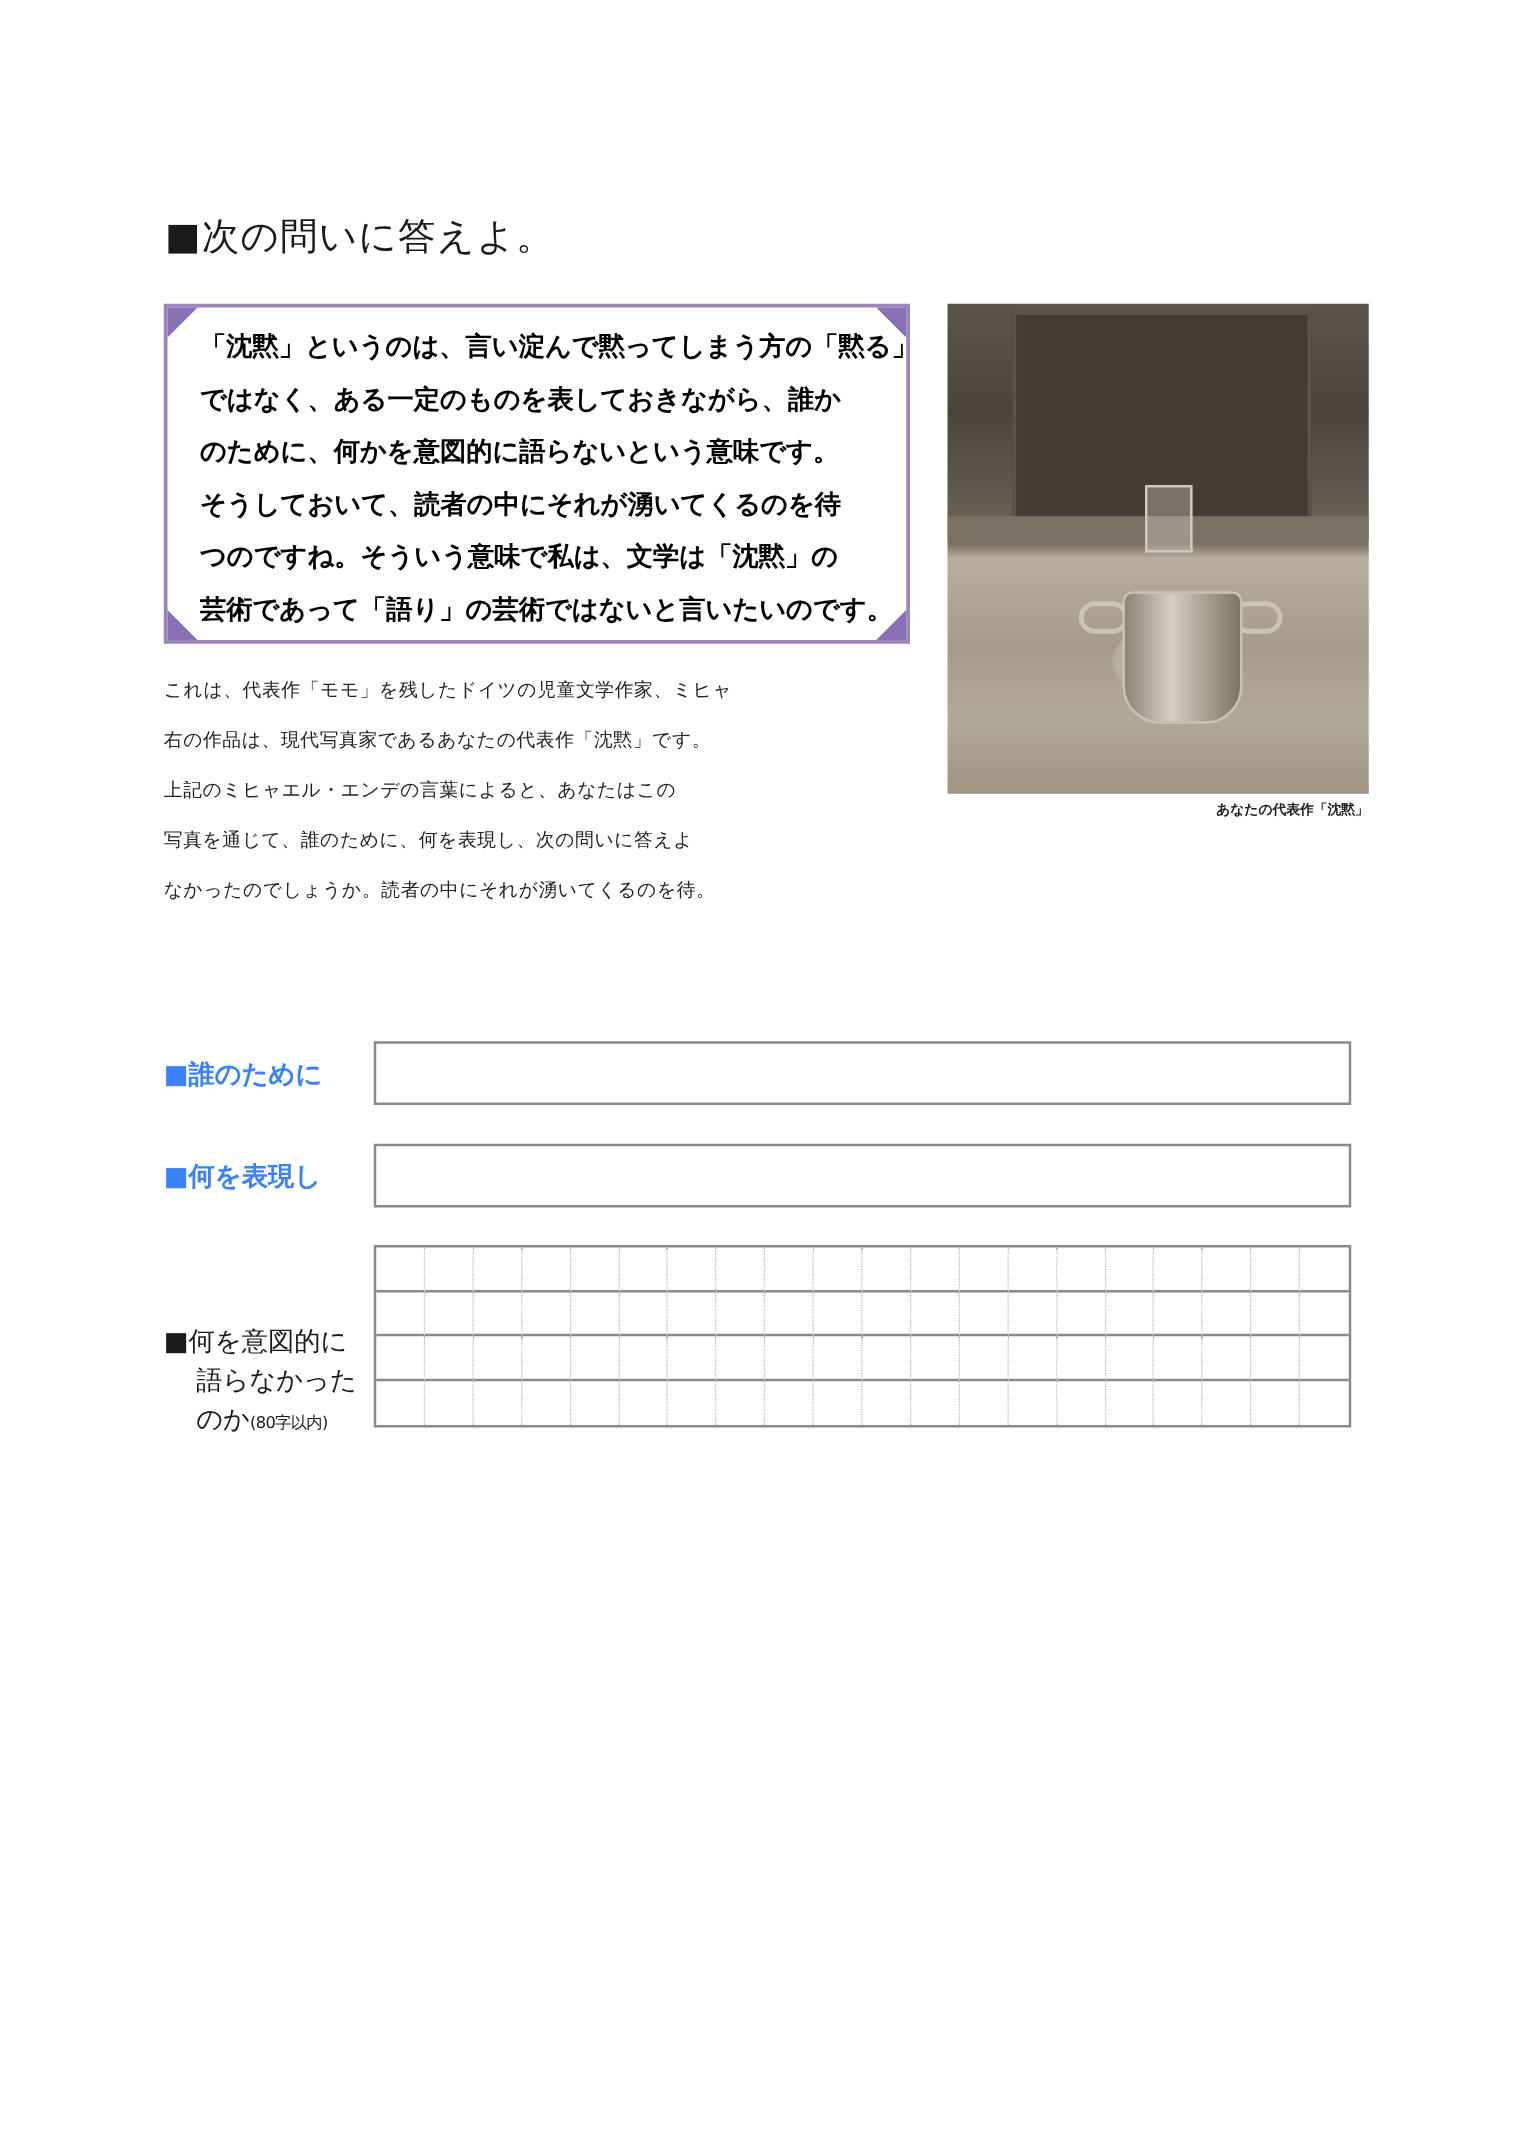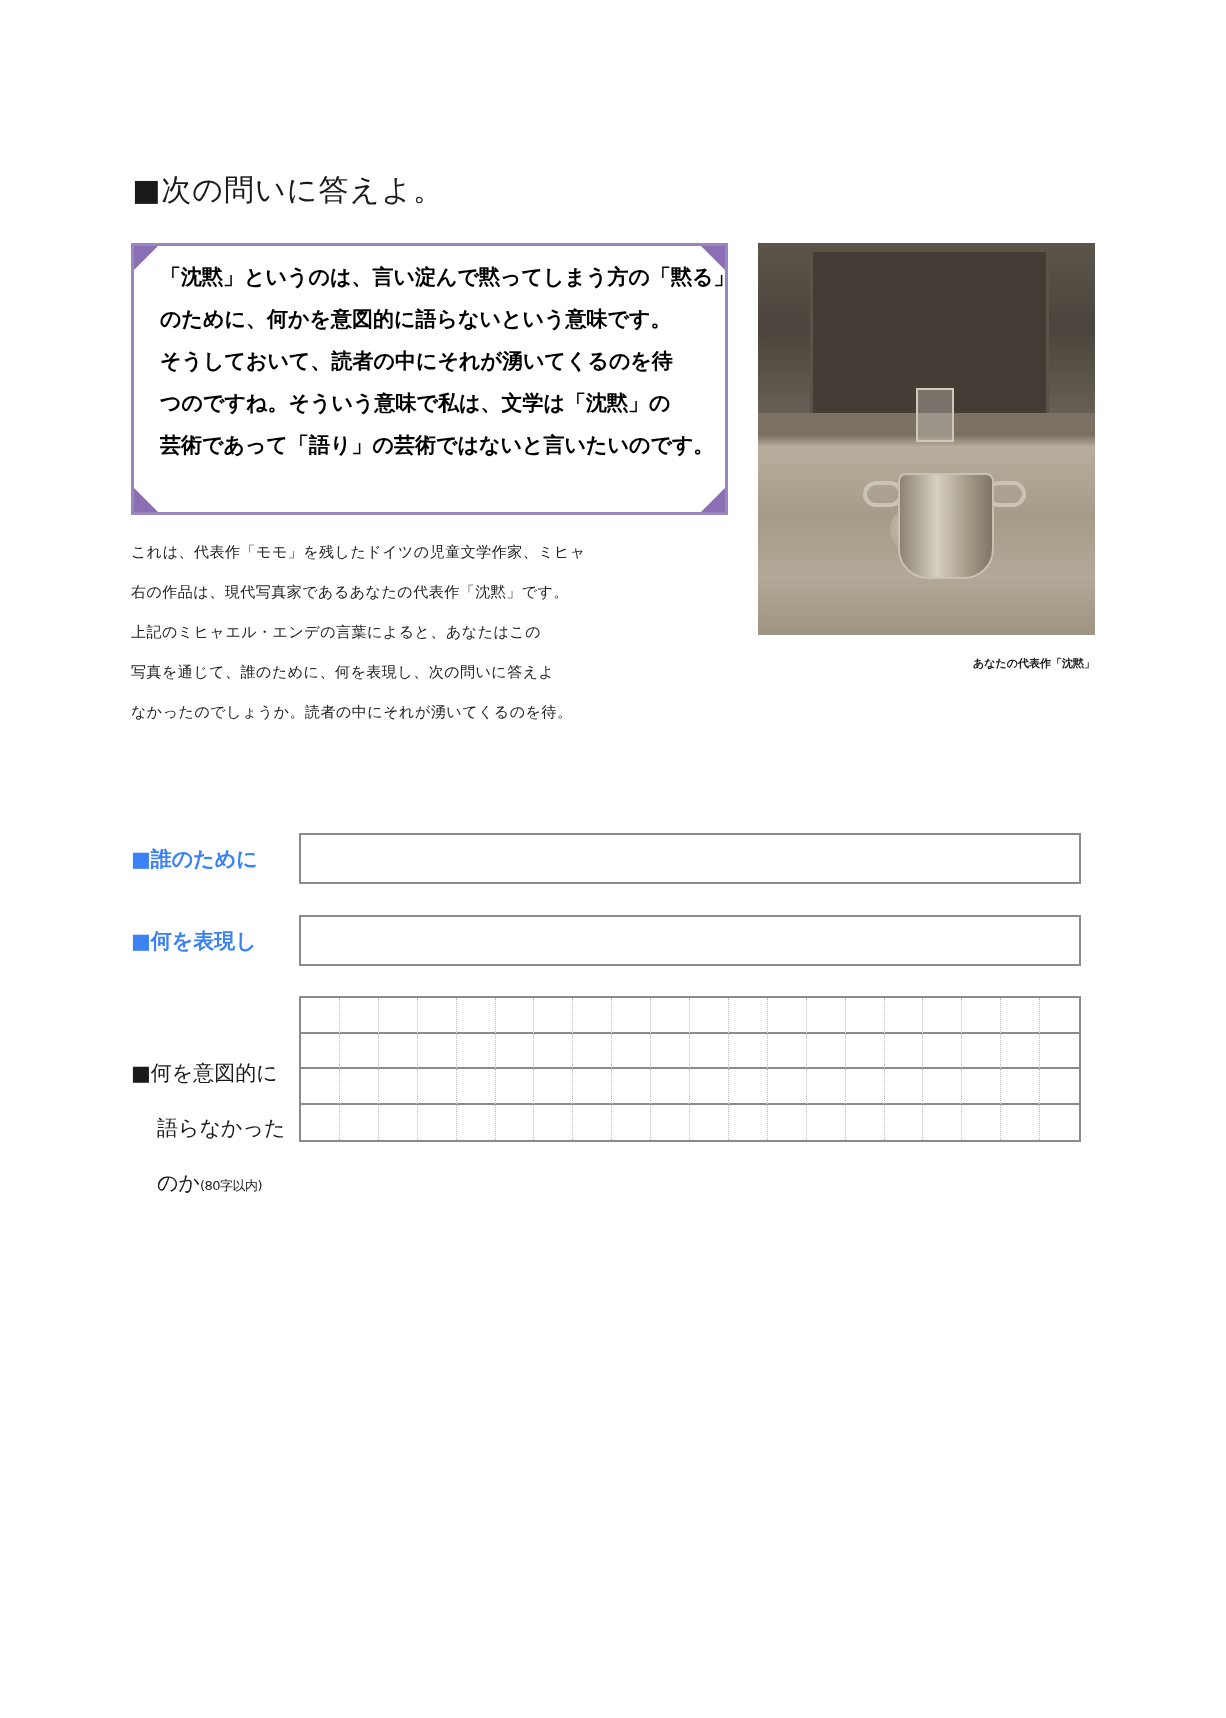--- a/index.html
+++ b/index.html
@@ -59,21 +59,21 @@
       border: 2px solid #c9c1b2;
     }
     .photo .pot-handle-l, .photo .pot-handle-r {
       position: absolute; top: 238px; width: 32px; height: 18px;
       border: 4px solid #cbc3b4; border-radius: 14px;
     }
     .photo .pot-handle-l { left: 105px; }
     .photo .pot-handle-r { left: 228px; }
     .caption {
       position: absolute; left: 900px; top: 640px; width: 195px; text-align: right;
-      font-size: 11px; font-weight: bold; color: #222; white-space: nowrap; margin-top: 16px;
+      font-size: 11px; font-weight: bold; color: #222; white-space: nowrap;
     }
     .ans-label {
       position: absolute; left: 131px; font-size: 21px; font-weight: bold; color: #3b82f6;
       white-space: nowrap; line-height: 30px;
     }
     .ans-box {
       position: absolute; left: 299px; width: 782px; height: 51px;
       border: 2px solid #8a8a8a; box-sizing: border-box; background: #fff;
     }
     .grid {
@@ -81,37 +81,38 @@
       border: 2px solid #8a8a8a; box-sizing: border-box;
       display: grid; grid-template-columns: repeat(20, 1fr); grid-template-rows: repeat(4, 1fr);
     }
     .cell {
       border-right: 1px dotted #b8b8b8; border-bottom: 2px solid #8a8a8a; box-sizing: border-box;
     }
     .cell.last-col { border-right: none; }
     .cell.last-row { border-bottom: none; }
     .label3 { position: absolute; left: 131px; top: 1058px; font-size: 21px; font-weight: normal; line-height: 31px; }
     .label3 div { white-space: nowrap; }
-    .label3 .indent { padding-left: 26px; margin-top: 24px; }
+    .label3 .indent { padding-left: 26px; }
     .label3 .small { font-size: 13px; letter-spacing: -0.5px; }
   </style>
 </head>
 <body>
 
 <div class="heading">
   <span class="sq">■</span><span>次の問いに答えよ。</span>
 </div>
 
 <div class="quote-box">
   <div class="corner tl"></div>
   <div class="corner tr"></div>
   <div class="corner bl"></div>
   <div class="corner br"></div>
   <div class="quote-lines">
     <div>「沈黙」というのは、言い淀んで黙ってしまう方の「黙る」</div>
+    <div>ではなく、ある一定のものを表しておきながら、誰か</div>
     <div>のために、何かを意図的に語らないという意味です。</div>
     <div>そうしておいて、読者の中にそれが湧いてくるのを待</div>
     <div>つのですね。そういう意味で私は、文学は「沈黙」の</div>
     <div>芸術であって「語り」の芸術ではないと言いたいのです。</div>
   </div>
 </div>
 
 <div class="body-para">
   <div>これは、代表作「モモ」を残したドイツの児童文学作家、ミヒャ</div>
   <div>右の作品は、現代写真家であるあなたの代表作「沈黙」です。</div>

